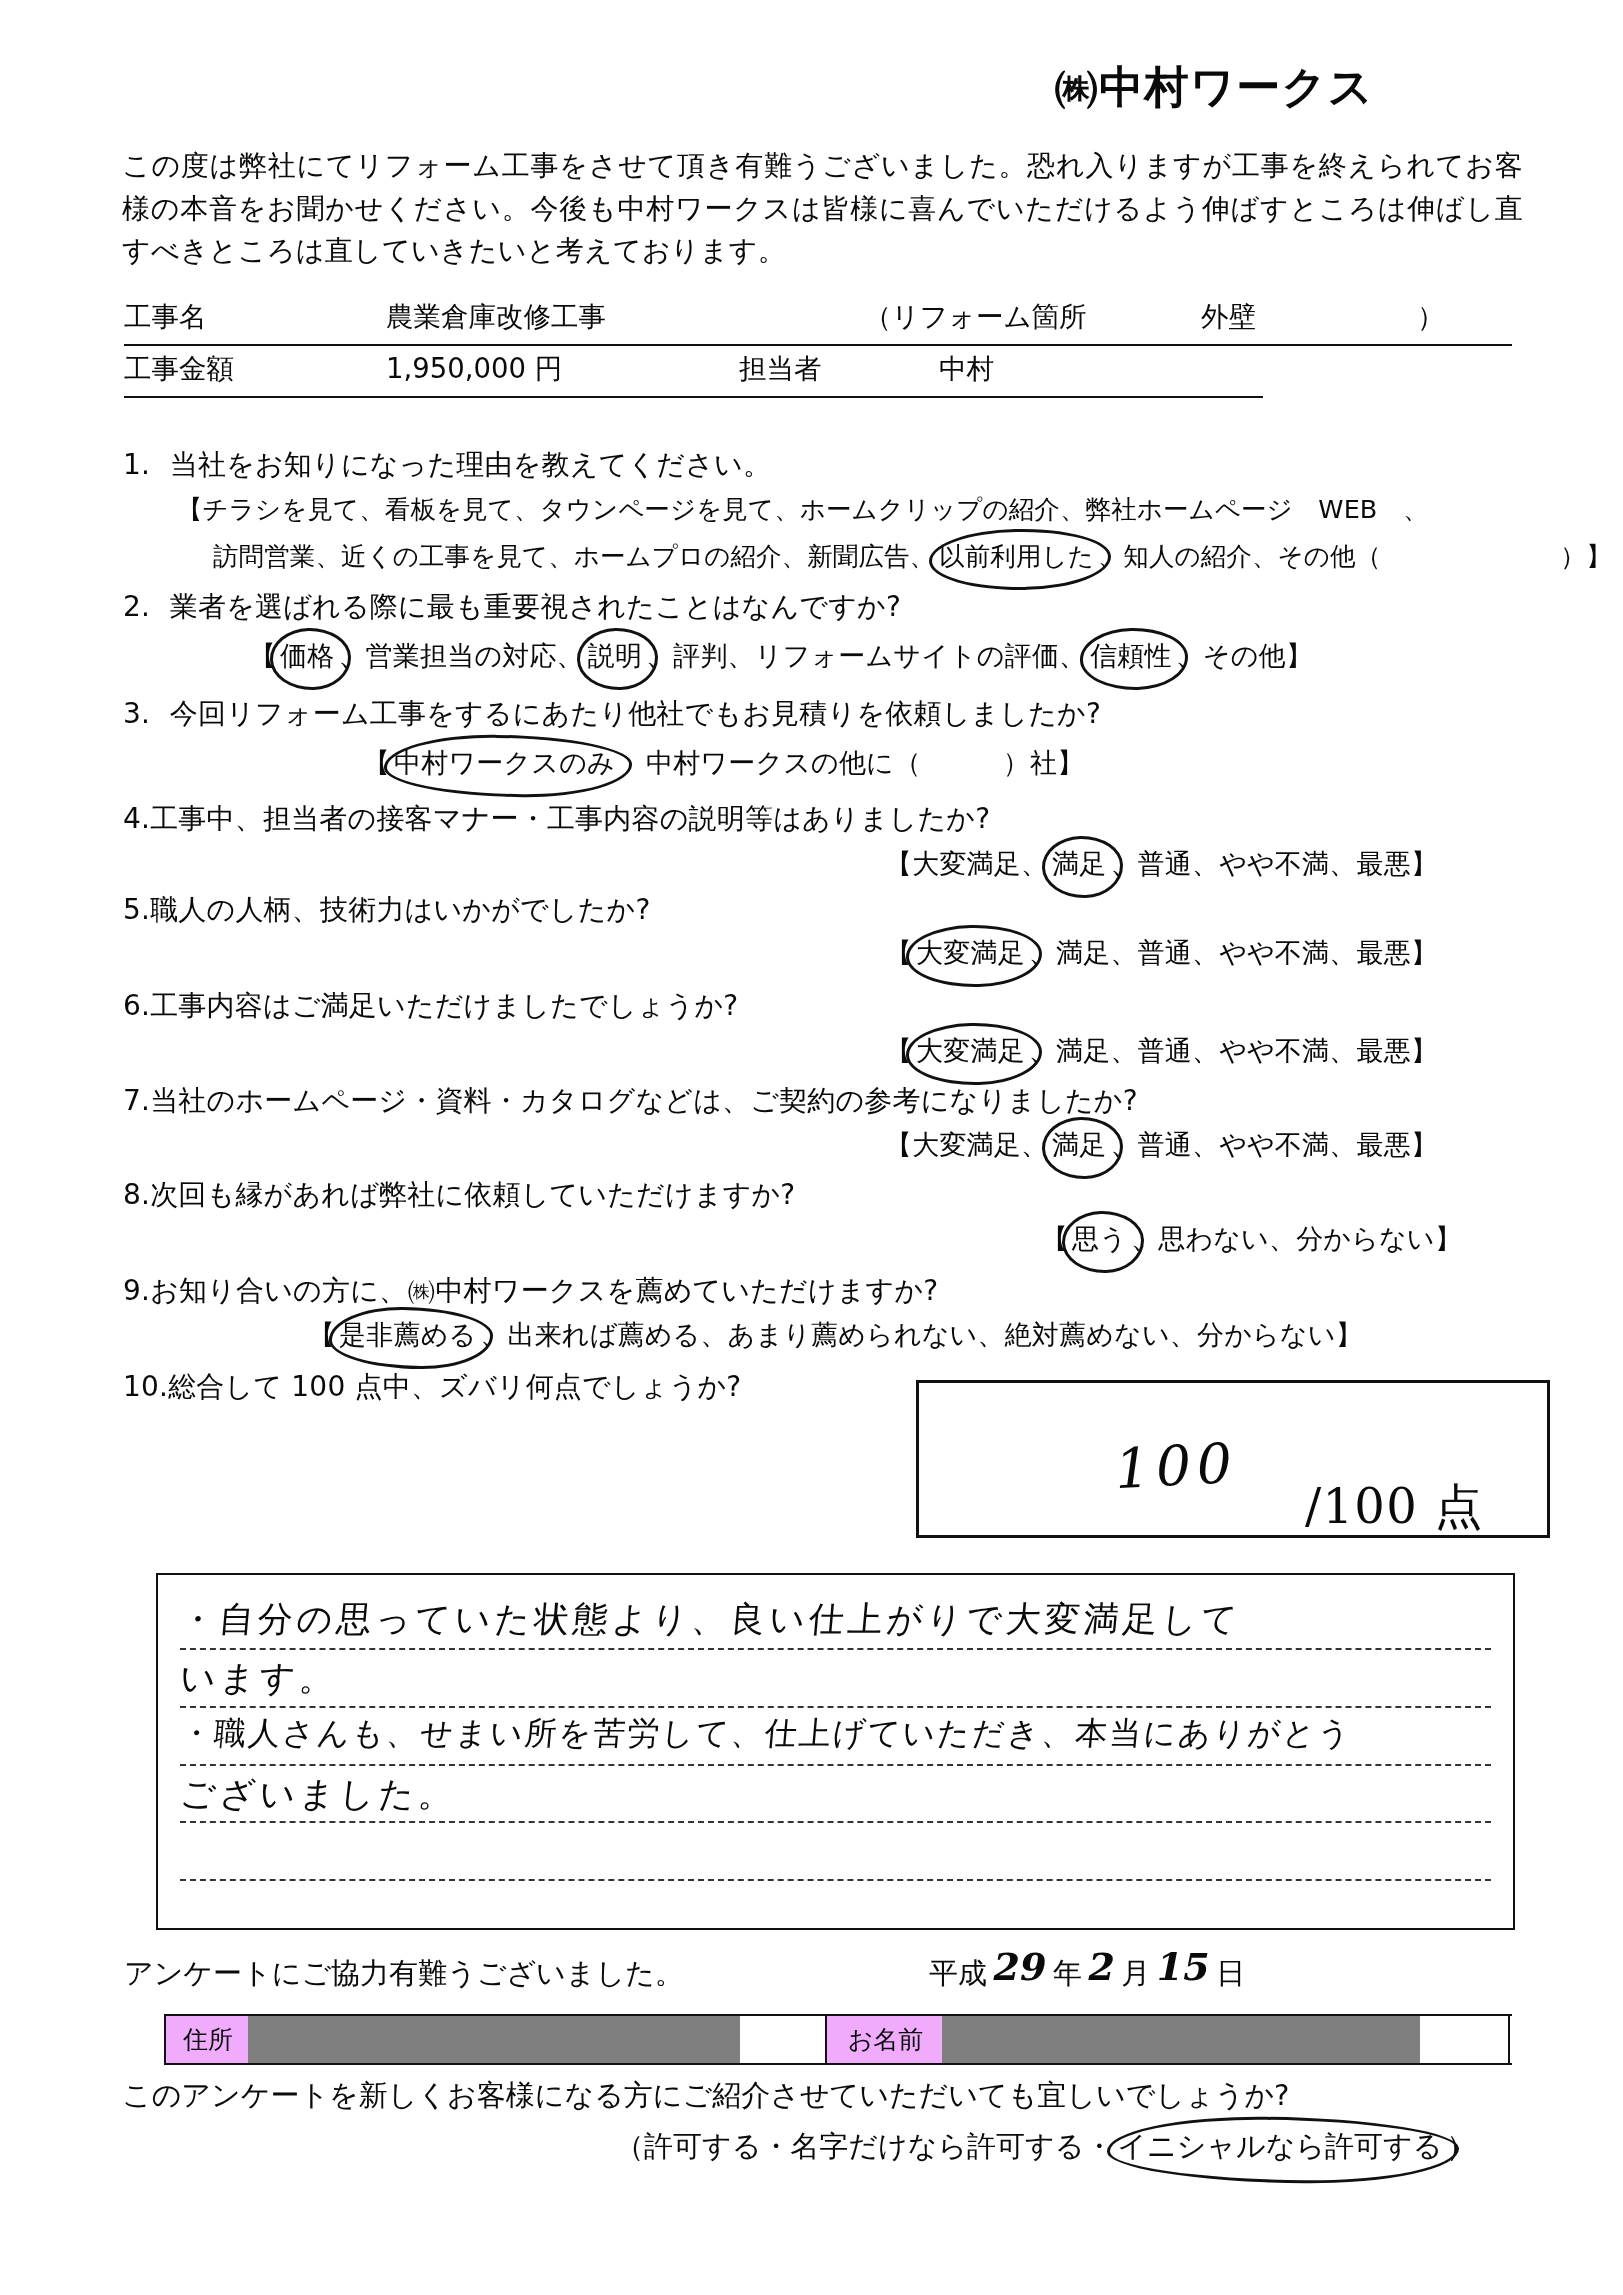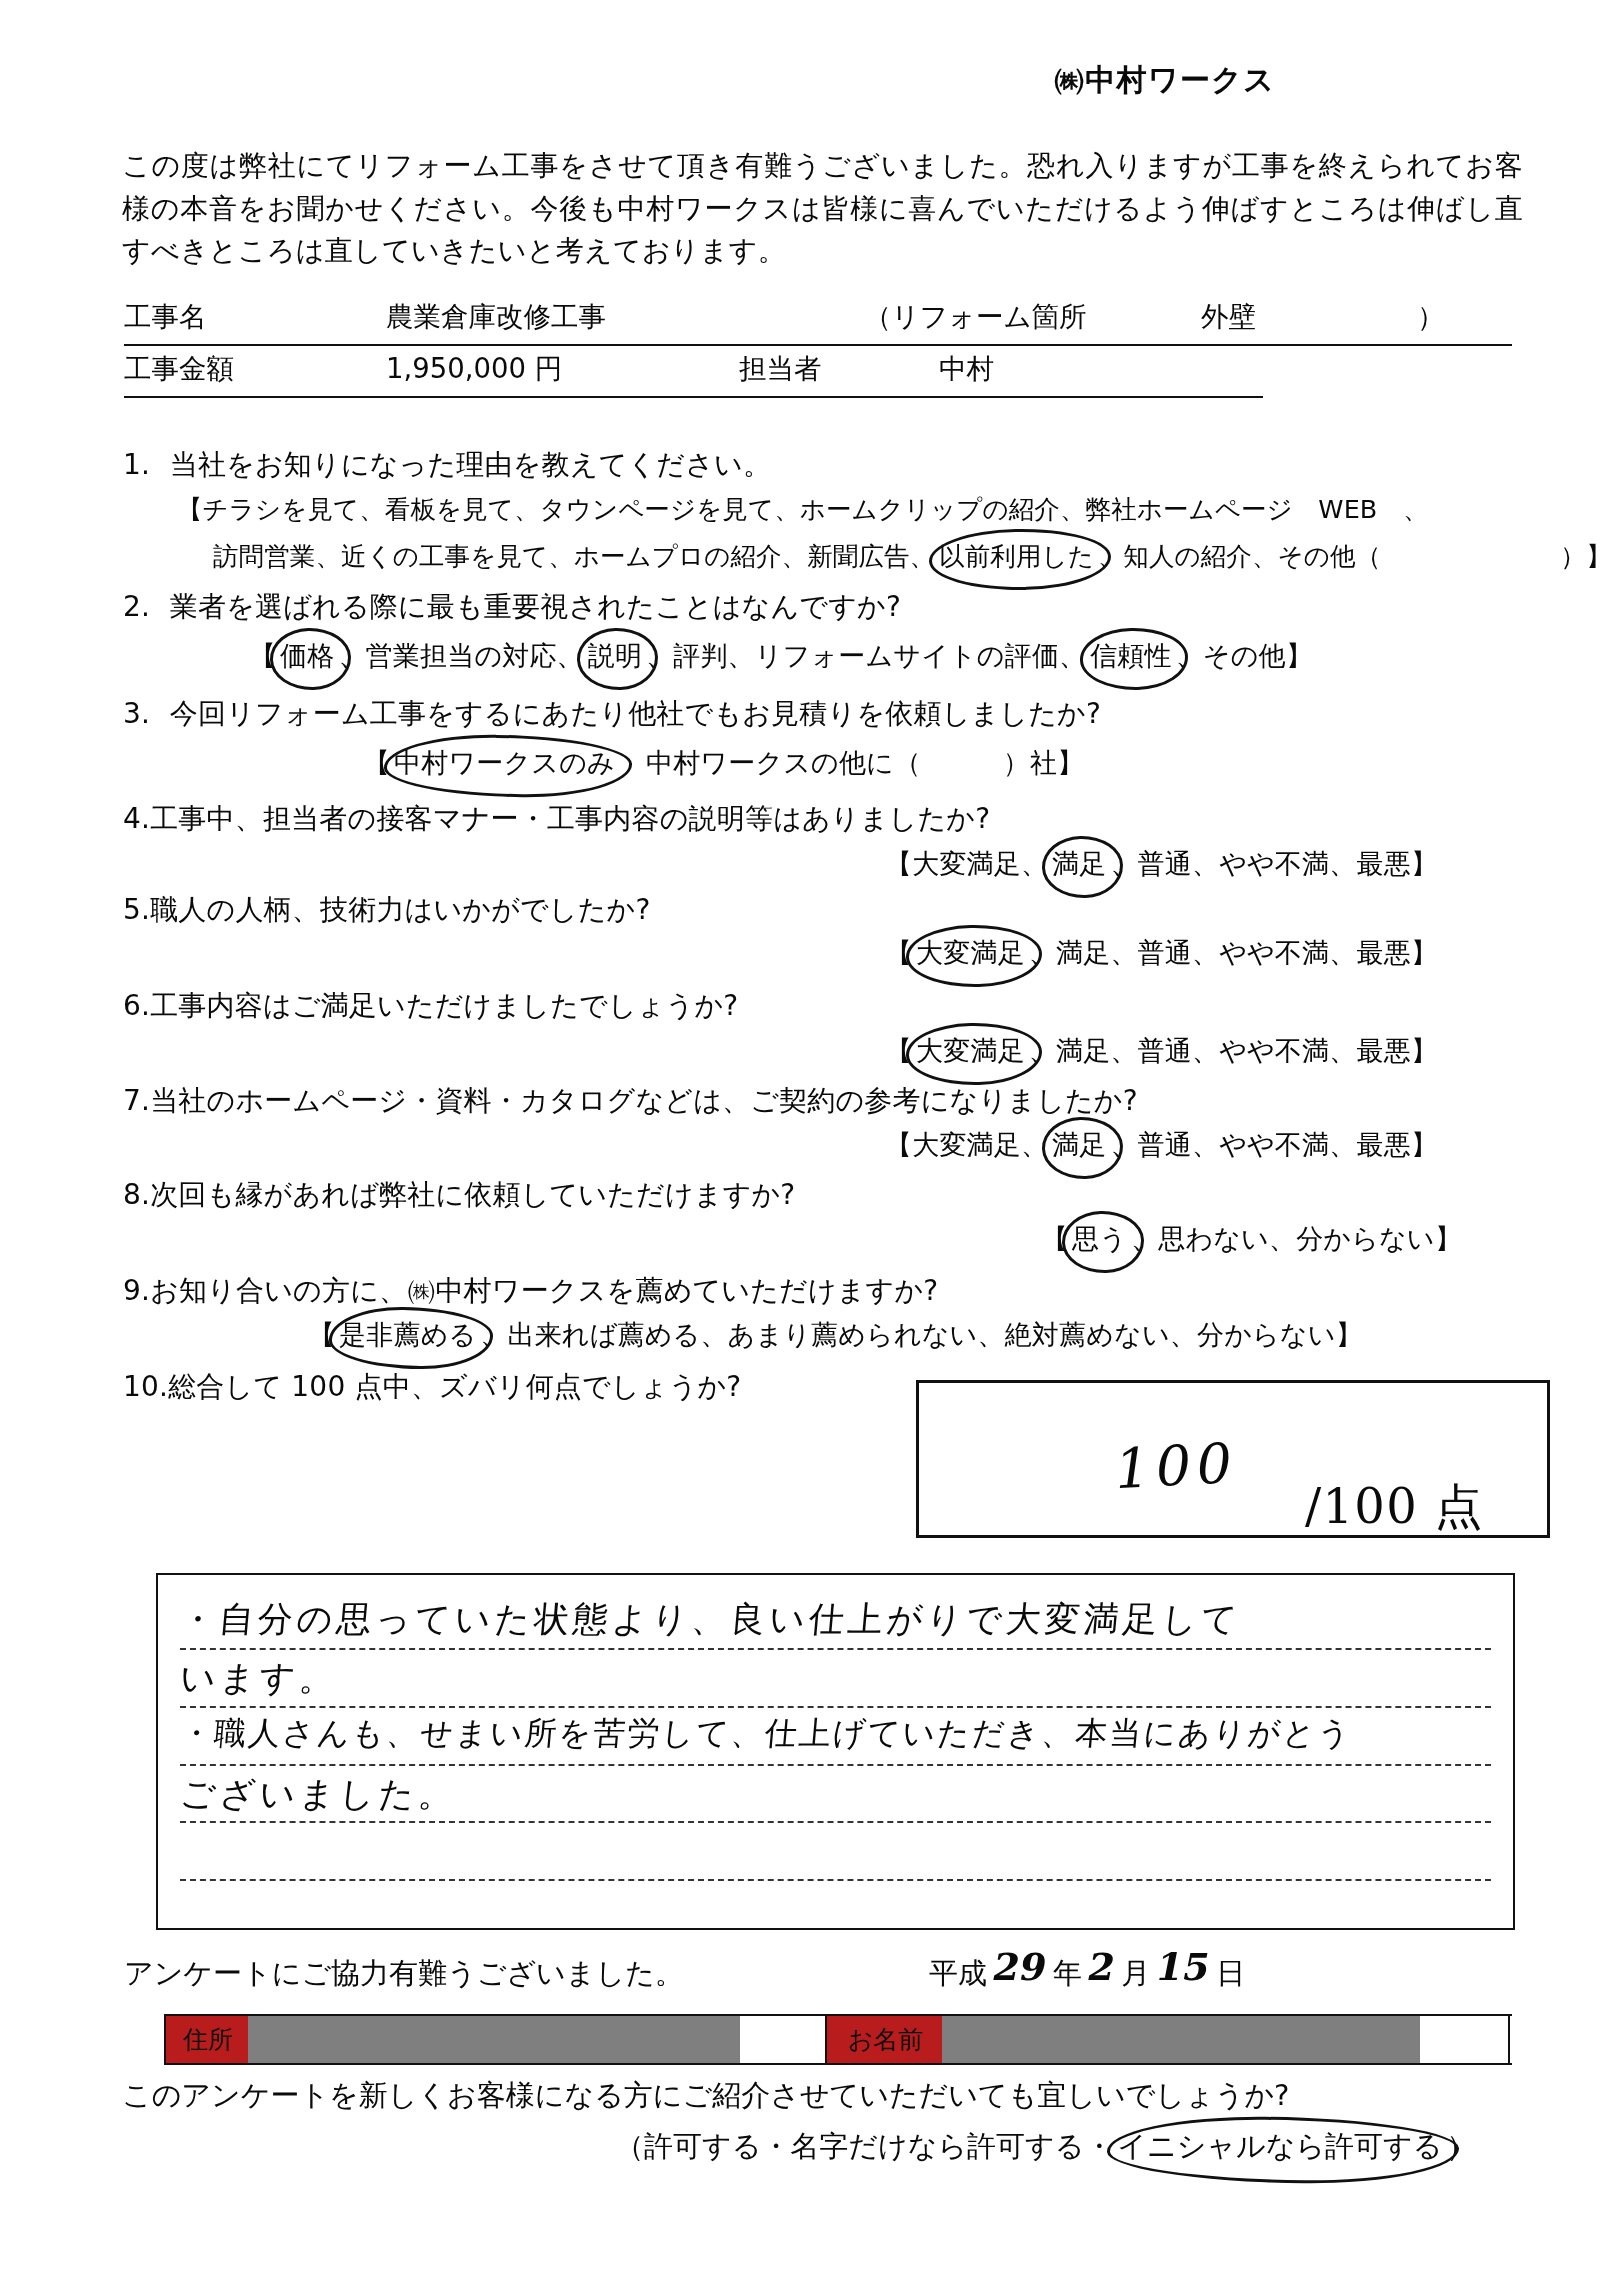--- a/index.html
+++ b/index.html
@@ -13,21 +13,21 @@
   
   .abs { position:absolute; }
   .nowrap { white-space:nowrap; }
 
   
   #doc-title {
     left:124px; top:51px; font-size:60px; font-weight:700;
     letter-spacing:2.6px; line-height:1;
   }
   #company-name {
-    left:1054px; top:65px; font-size:30px; font-weight:700;
+    left:1054px; top:65px; font-size:44px; font-weight:700;
     letter-spacing:1.3px; line-height:1;
   }
 
   
   #intro {
     left:122px; top:145px; width:1401px;
     font-size:28px; line-height:1.52; letter-spacing:0.3px;
     text-align:justify;
   }
 
@@ -112,21 +112,21 @@
 
   
   #contact-table {
     left:164px; top:2014px; width:1348px; height:47px;
     border-top:2.6px solid #111; border-bottom:2.6px solid #111;
   }
   #contact-table .cell-label {
     position:absolute; top:0; height:100%;
     display:flex; align-items:center; justify-content:center;
     font-size:25px; border-left:2px solid #111; border-right:2px solid #111;
-    background:#b91c1c;
+    background:#f0abfc;
   }
   #contact-table .redacted {
     position:absolute; top:0; height:100%; background:#7f7f7f;
   }
   #contact-table .edge { position:absolute; top:0; height:100%; width:2px; background:#111; }
 
   #consent-question { left:122px; top:2076px; font-size:29px; }
   #consent-options  { left:615px; top:2127px; font-size:29px; white-space:nowrap; }
 </style>
 </head>

